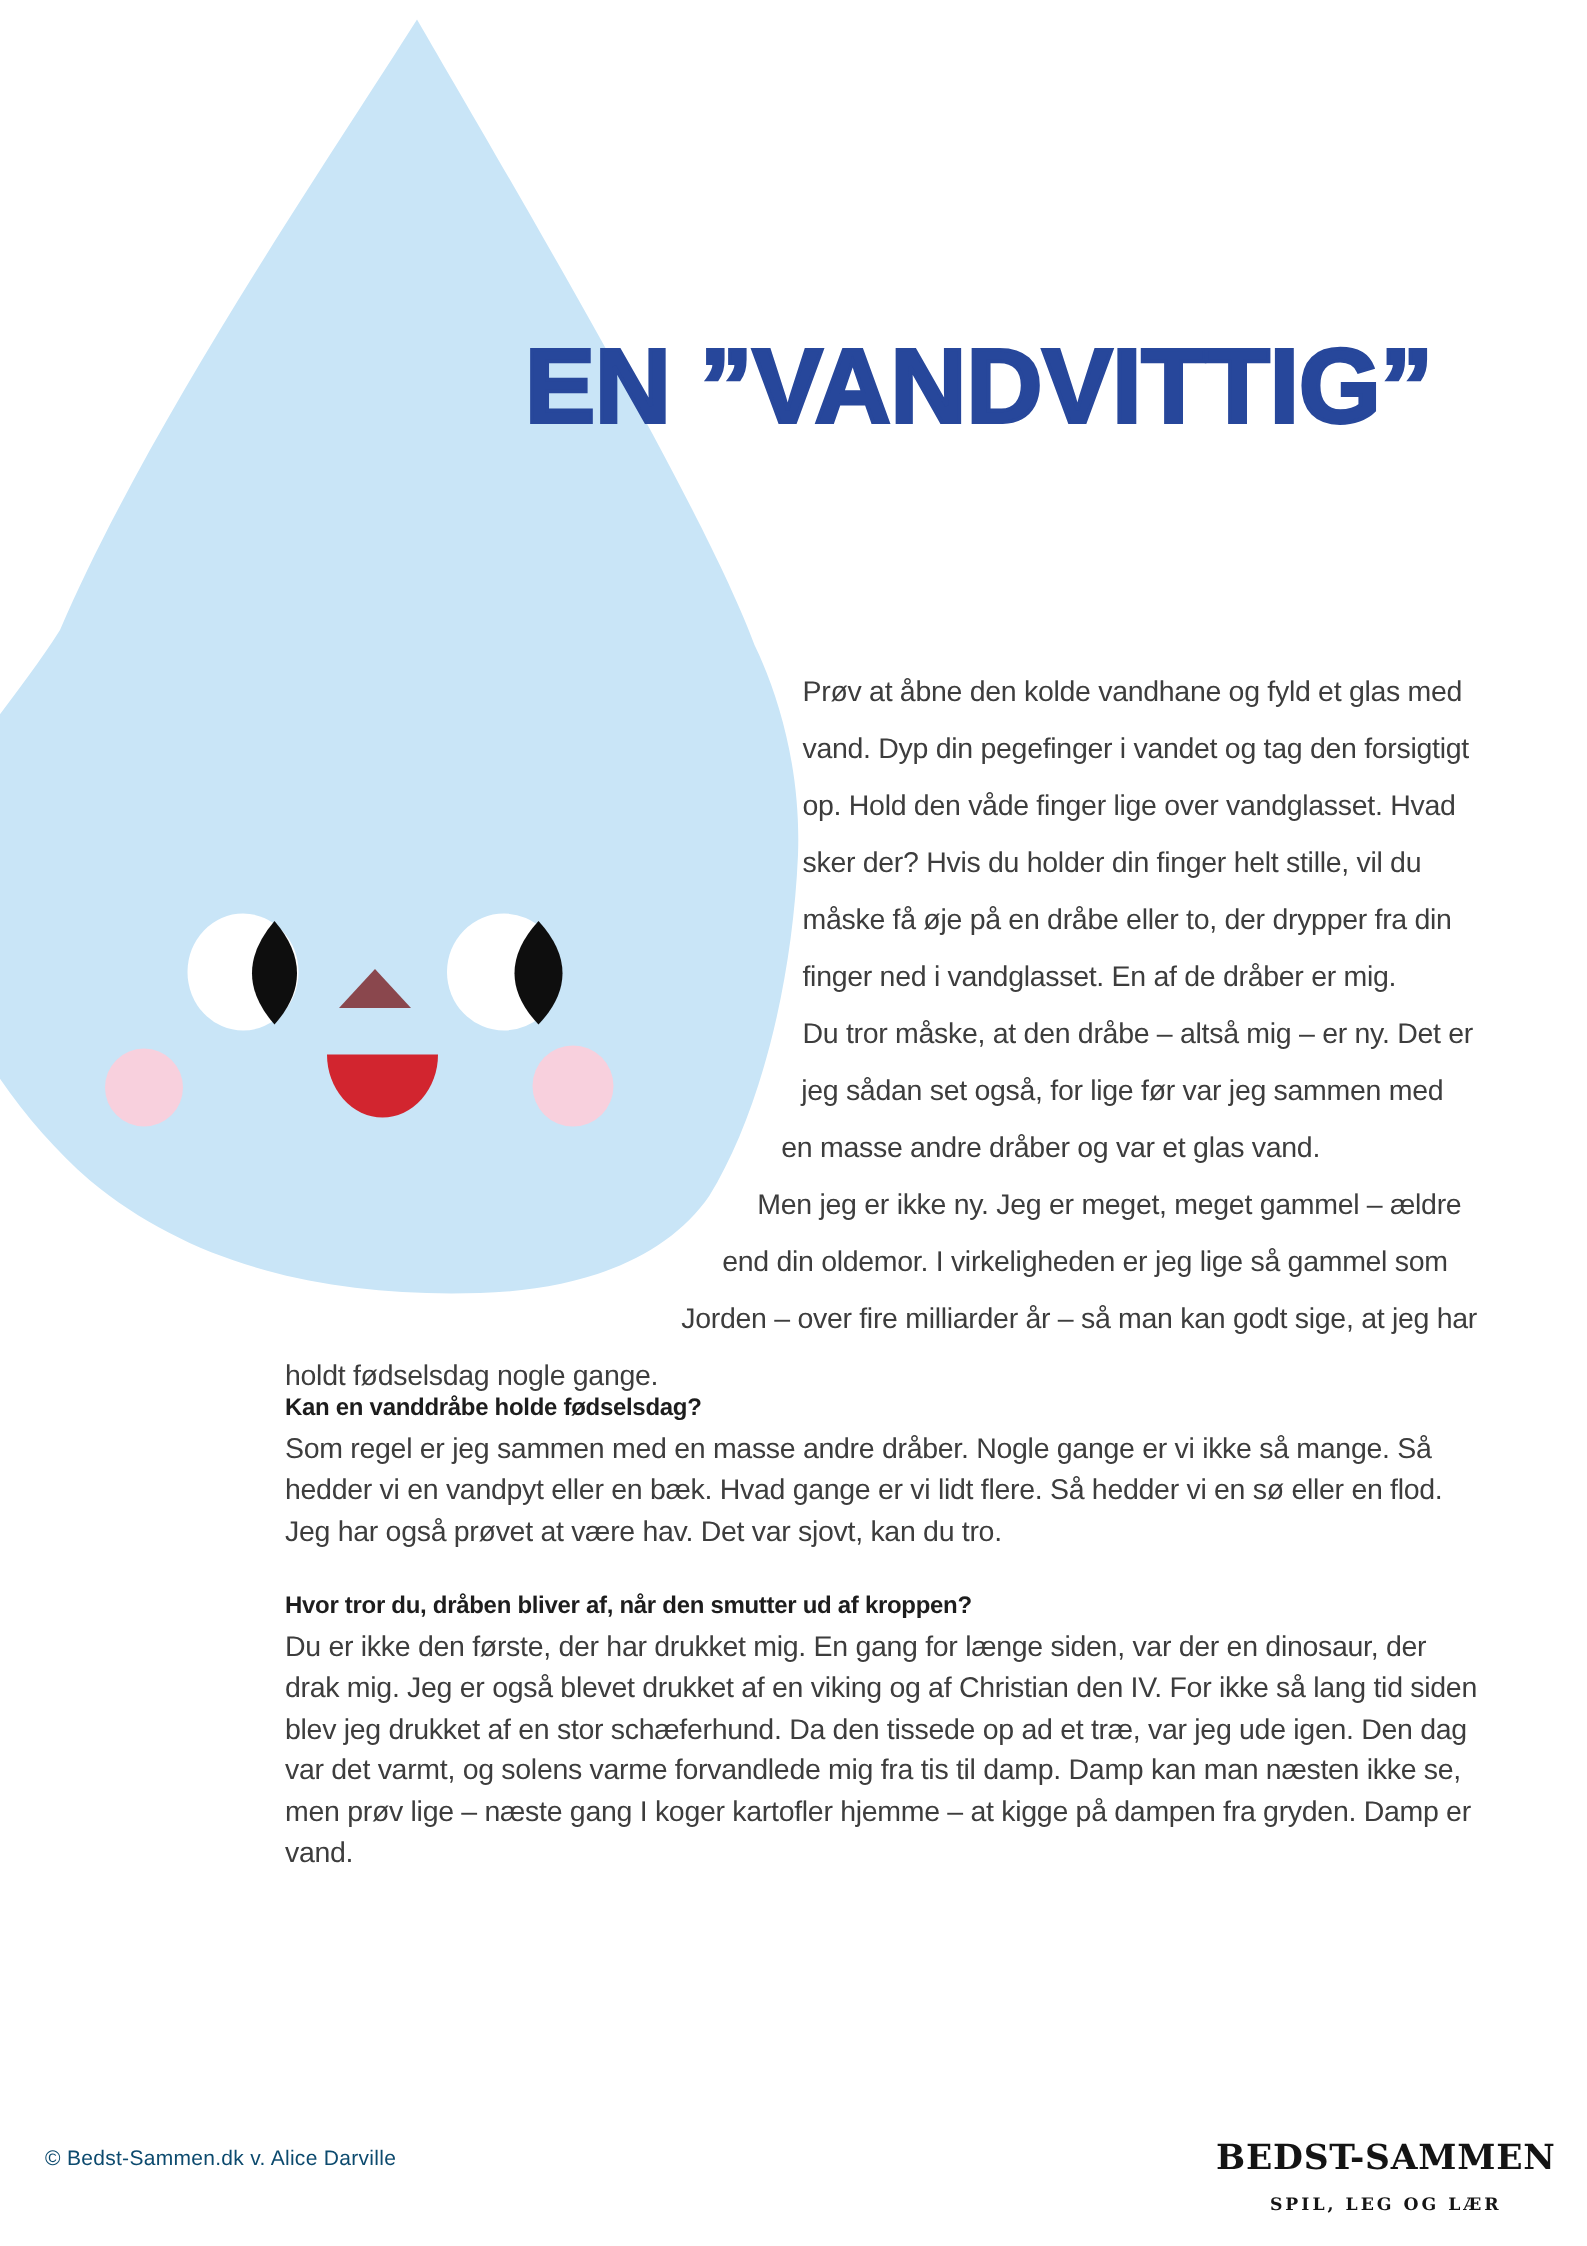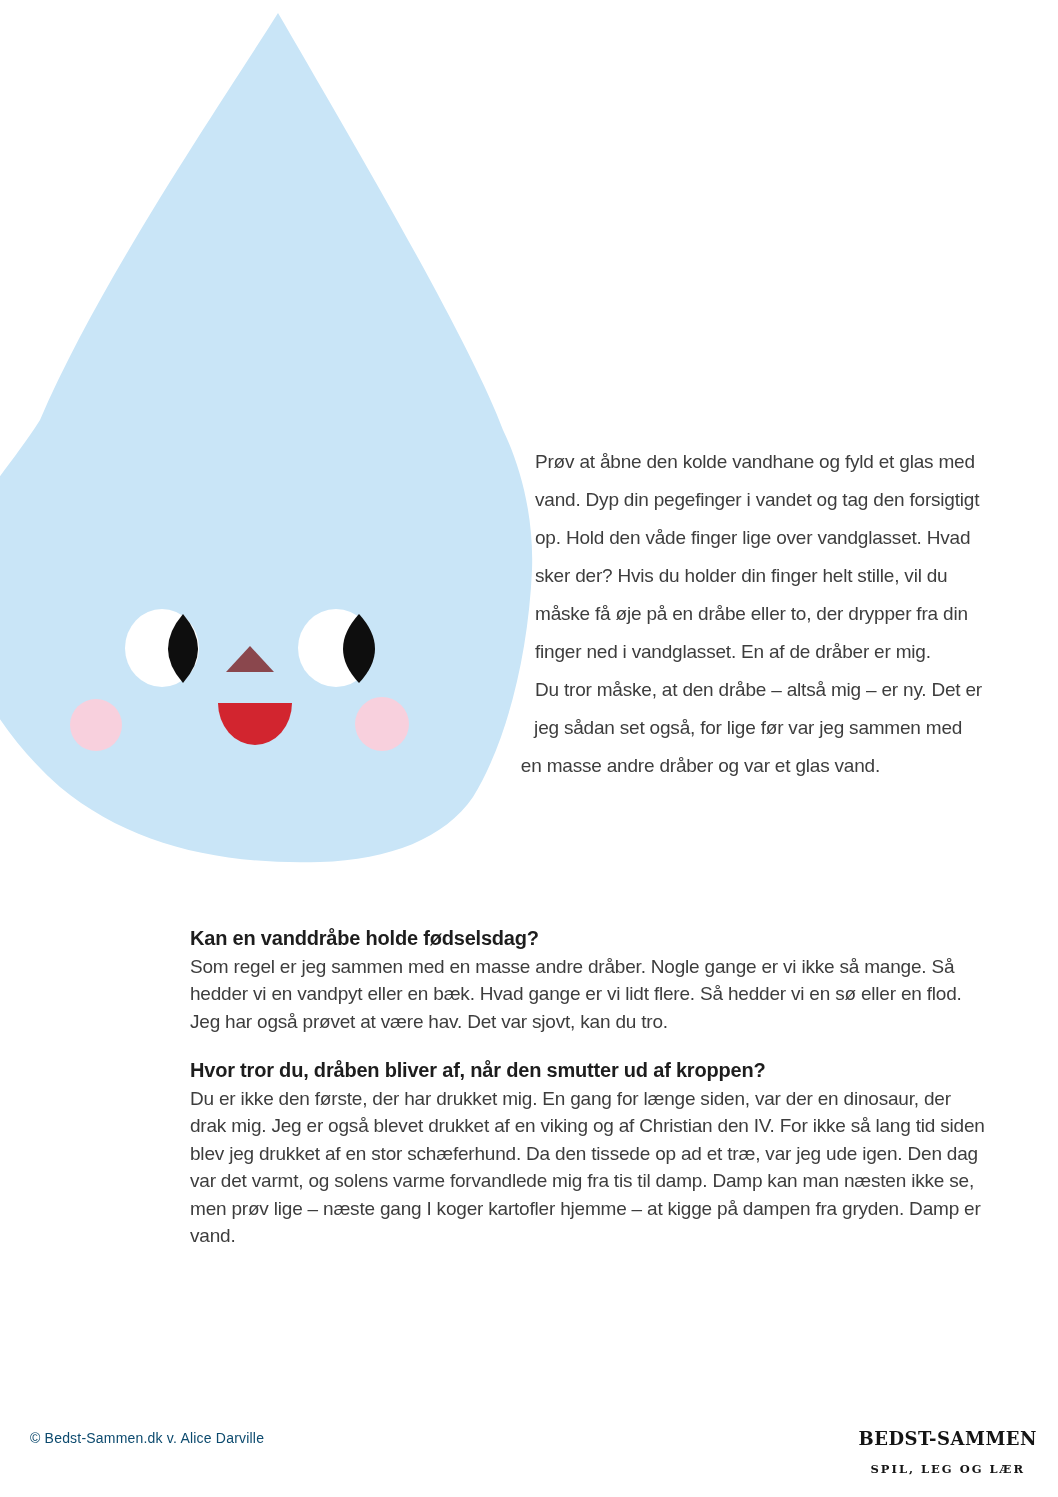--- a/index.html
+++ b/index.html
@@ -55,21 +55,21 @@
     left: 190px;
     top: 925px;
     width: 795px;
     font-size: 19px;
     line-height: 27.5px;
     letter-spacing: -0.2px;
     color: #3d3d3d;
   }
   .story-bottom h3 {
     margin: 0;
-    font-size: 20px;
+    font-size: 16px;
     line-height: 27.5px;
     font-weight: 700;
     color: #1d1d1d;
     letter-spacing: -0.2px;
   }
   .sp { margin-top: 22px !important; }
   .copyright {
     position: absolute;
     left: 30px;
     top: 1430px;
@@ -79,21 +79,21 @@
   }
   .logo {
     position: absolute;
     right: 21px;
     top: 1426px;
     text-align: center;
     color: #141414;
     font-family: "DejaVu Serif", "Liberation Serif", serif;
     font-weight: 700;
   }
-  .logo-main { font-size: 18px; line-height: 25px; letter-spacing: 0.5px; }
+  .logo-main { font-size: 23px; line-height: 25px; letter-spacing: 0.5px; }
   .logo-sub  { font-size: 11.5px; line-height: 13px; letter-spacing: 2px; margin-top: 12px; }
 </style>
 </head>
 <body>
 
 <div class="page">
 
   <svg class="drop-svg" viewBox="0 0 648 880" xmlns="http://www.w3.org/2000/svg" aria-hidden="true">
     <path fill="#c9e5f7" d="M 328 13
              C 270 105, 150 280, 90 420
@@ -109,26 +109,28 @@
     <ellipse fill="#ffffff" cx="386" cy="648" rx="38" ry="39"></ellipse>
     <path fill="#0e0e0e" d="M 233 614 Q 263 649 233 683 Q 203 649 233 614 Z"></path>
     <path fill="#0e0e0e" d="M 409 614 Q 441 649 409 683 Q 377 649 409 614 Z"></path>
     <path fill="#8a474d" d="M 300 646 L 324 672 L 276 672 Z"></path>
     <path fill="#d2252f" d="M 268 703 A 37 42 0 0 0 342 703 Z"></path>
     <circle fill="#f8d0dd" cx="146" cy="725" r="26"></circle>
     <circle fill="#f8d0dd" cx="432" cy="724" r="27"></circle>
   </svg>
 
   <div class="title">
+    <div>EN ”VANDVITTIG”</div>
   </div>
 
   <div class="story-top">
     <div class="drop-float"></div>
     <p>Prøv at åbne den kolde vandhane og fyld et glas med vand. Dyp din pegefinger i vandet og tag den forsigtigt op. Hold den våde finger lige over vandglasset. Hvad sker der? Hvis du holder din finger helt stille, vil du måske få øje på en dråbe eller to, der drypper fra din finger ned i vandglasset. En af de dråber er mig.</p>
     <p>Du tror måske, at den dråbe – altså mig – er ny. Det er jeg sådan set også, for lige før var jeg sammen med en masse andre dråber og var et glas vand.</p>
+    <p class="mt">Men jeg er ikke ny. Jeg er meget, meget gammel – ældre end din oldemor. I virkeligheden er jeg lige så gammel som Jorden – over fire milliarder år – så man kan godt sige, at jeg har holdt fødselsdag nogle gange.</p>
   </div>
 
   <div class="story-bottom">
     <h3>Kan en vanddråbe holde fødselsdag?</h3>
     <p>Som regel er jeg sammen med en masse andre dråber. Nogle gange er vi ikke så mange. Så hedder vi en vandpyt eller en bæk. Hvad gange er vi lidt flere. Så hedder vi en sø eller en flod. Jeg har også prøvet at være hav. Det var sjovt, kan du tro.</p>
     <h3 class="sp">Hvor tror du, dråben bliver af, når den smutter ud af kroppen?</h3>
     <p>Du er ikke den første, der har drukket mig. En gang for længe siden, var der en dinosaur, der drak mig. Jeg er også blevet drukket af en viking og af Christian den IV. For ikke så lang tid siden blev jeg drukket af en stor schæferhund. Da den tissede op ad et træ, var jeg ude igen. Den dag var det varmt, og solens varme forvandlede mig fra tis til damp. Damp kan man næsten ikke se, men prøv lige – næste gang I koger kartofler hjemme – at kigge på dampen fra gryden. Damp er vand.</p>
   </div>
 
   <div class="copyright">© Bedst-Sammen.dk v. Alice Darville</div>

